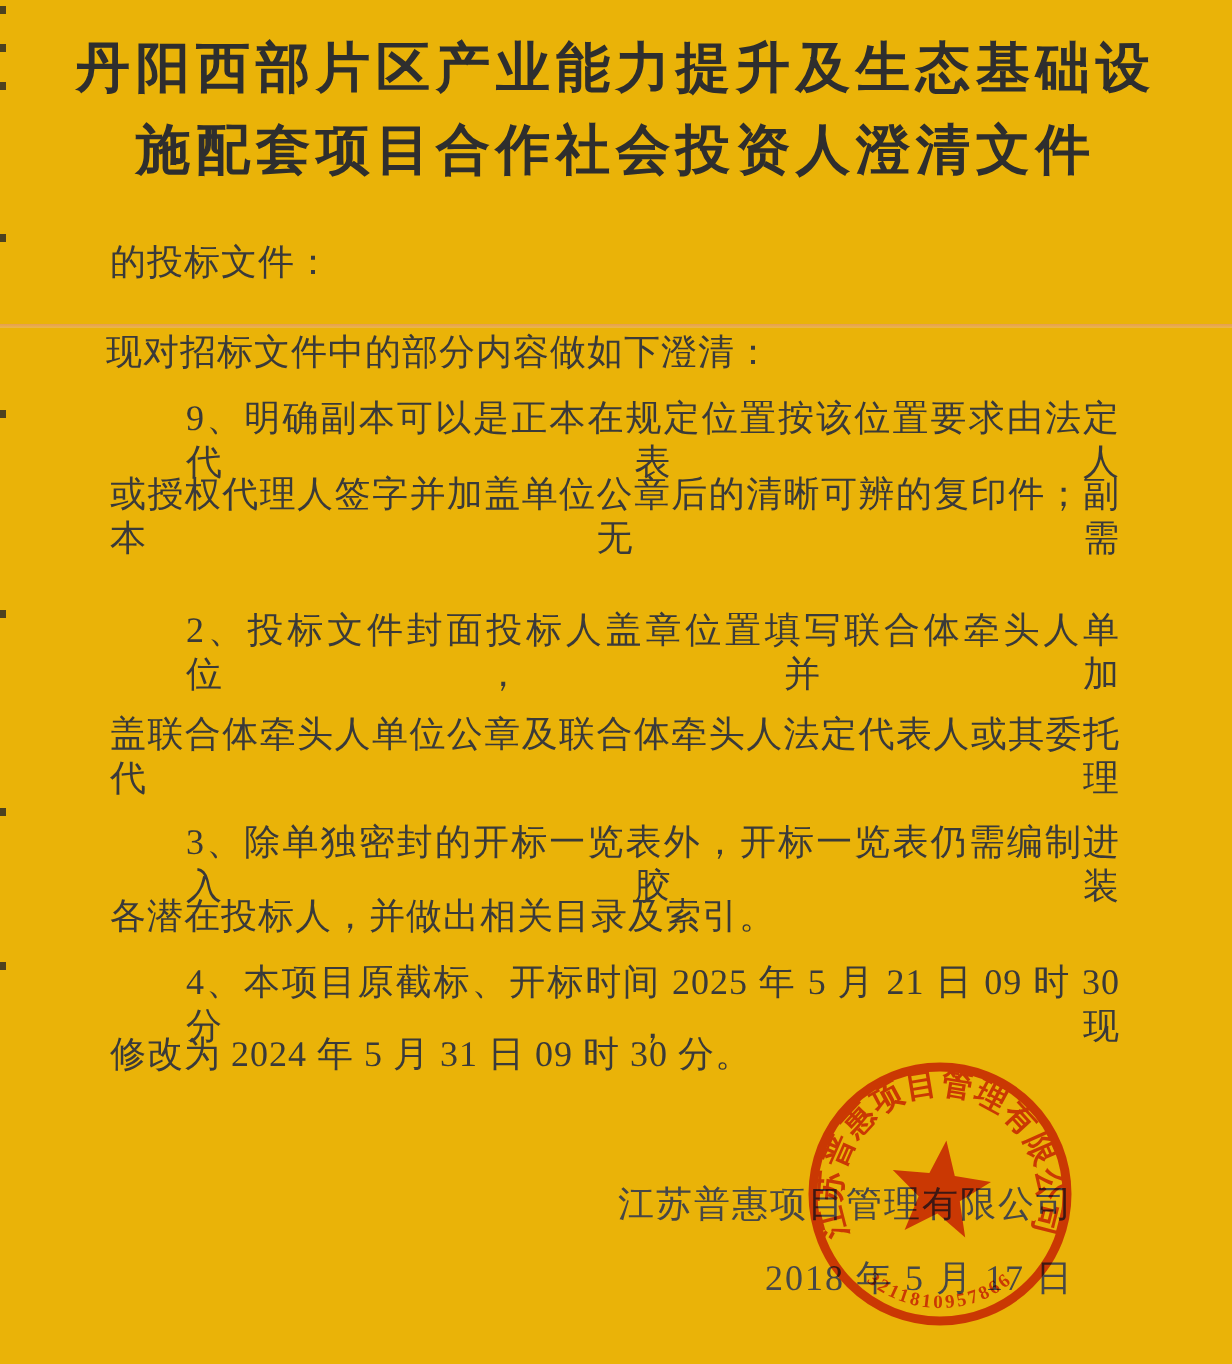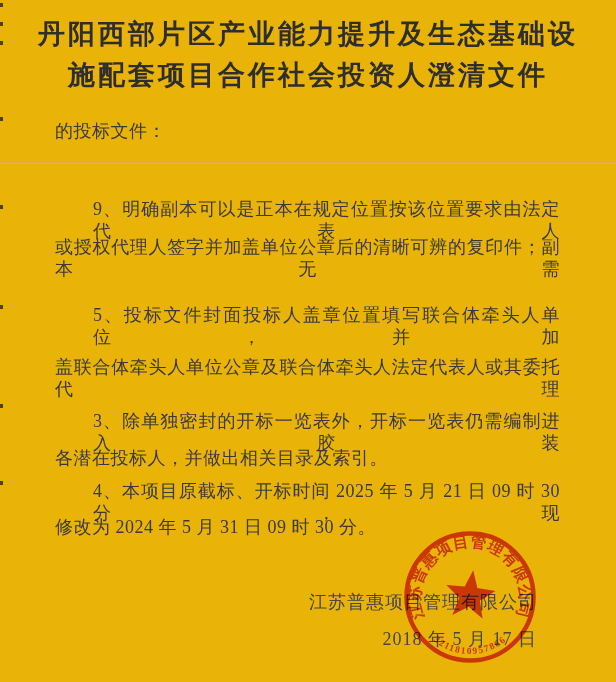--- a/index.html
+++ b/index.html
@@ -94,25 +94,26 @@
   <div class="edge-speck" style="top:481px"></div>
 
   <div class="scan-line"></div>
 
   <div class="title-block">
     <div class="title-line">丹阳西部片区产业能力提升及生态基础设</div>
     <div class="title-line">施配套项目合作社会投资人澄清文件</div>
   </div>
 
   <div class="bodyline" style="top:120px">的投标文件：</div>
+  <div class="bodyline" style="top:165px; left:53px">现对招标文件中的部分内容做如下澄清：</div>
 
   <div class="bodyline indent justify" style="top:198px">9、明确副本可以是正本在规定位置按该位置要求由法定代表人</div>
   <div class="bodyline justify" style="top:236px">或授权代理人签字并加盖单位公章后的清晰可辨的复印件；副本无需</div>
 
-  <div class="bodyline indent justify" style="top:304px">5、投标文件封面投标人盖章位置填写联合体牵头人单位，并加</div>
+  <div class="bodyline indent justify" style="top:304px">2、投标文件封面投标人盖章位置填写联合体牵头人单位，并加</div>
   <div class="bodyline justify" style="top:356px">盖联合体牵头人单位公章及联合体牵头人法定代表人或其委托代理</div>
 
   <div class="bodyline indent justify" style="top:410px">3、除单独密封的开标一览表外，开标一览表仍需编制进入胶装</div>
   <div class="bodyline" style="top:447px">各潜在投标人，并做出相关目录及索引。</div>
 
   <div class="bodyline indent justify" style="top:480px">4、本项目原截标、开标时间 2025 年 5 月 21 日 09 时 30 分，现</div>
   <div class="bodyline" style="top:516px">修改为 2024 年 5 月 31 日 09 时 30 分。</div>
 
   <div class="sig-line" style="top:590px">江苏普惠项目管理有限公司</div>
   <div class="sig-line" style="top:627px">2018 年 5 月 17 日</div>

